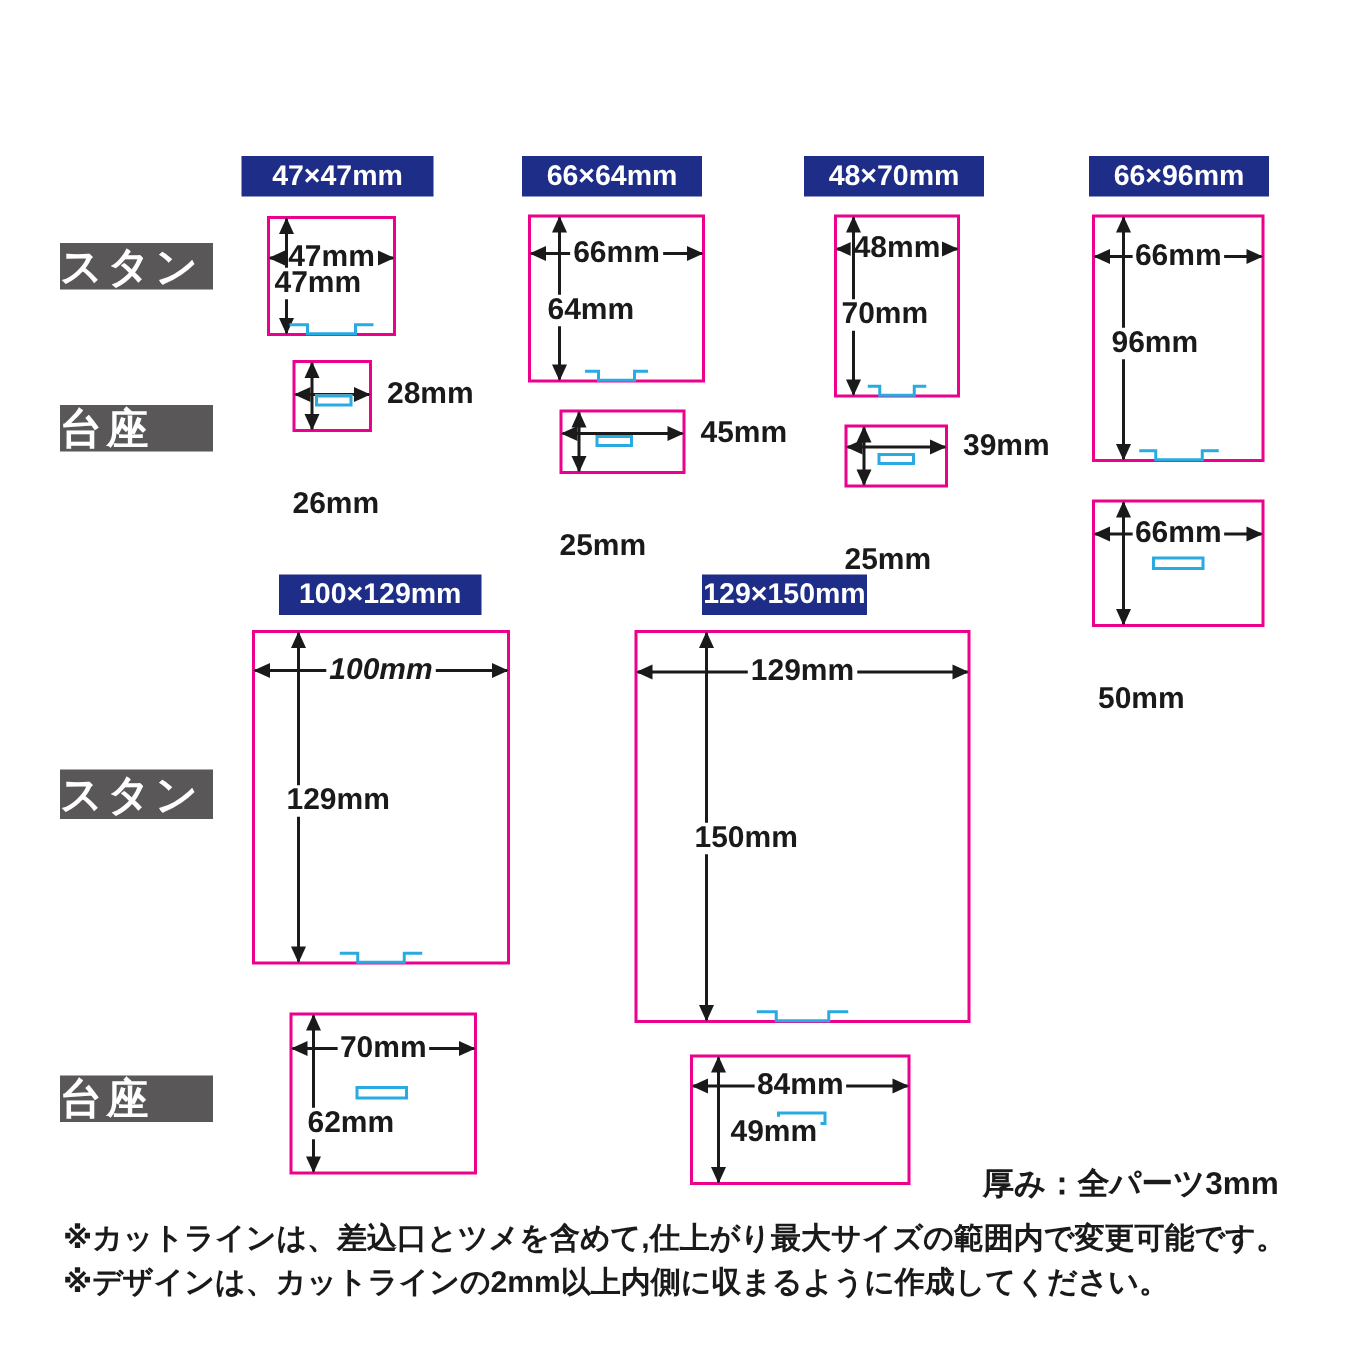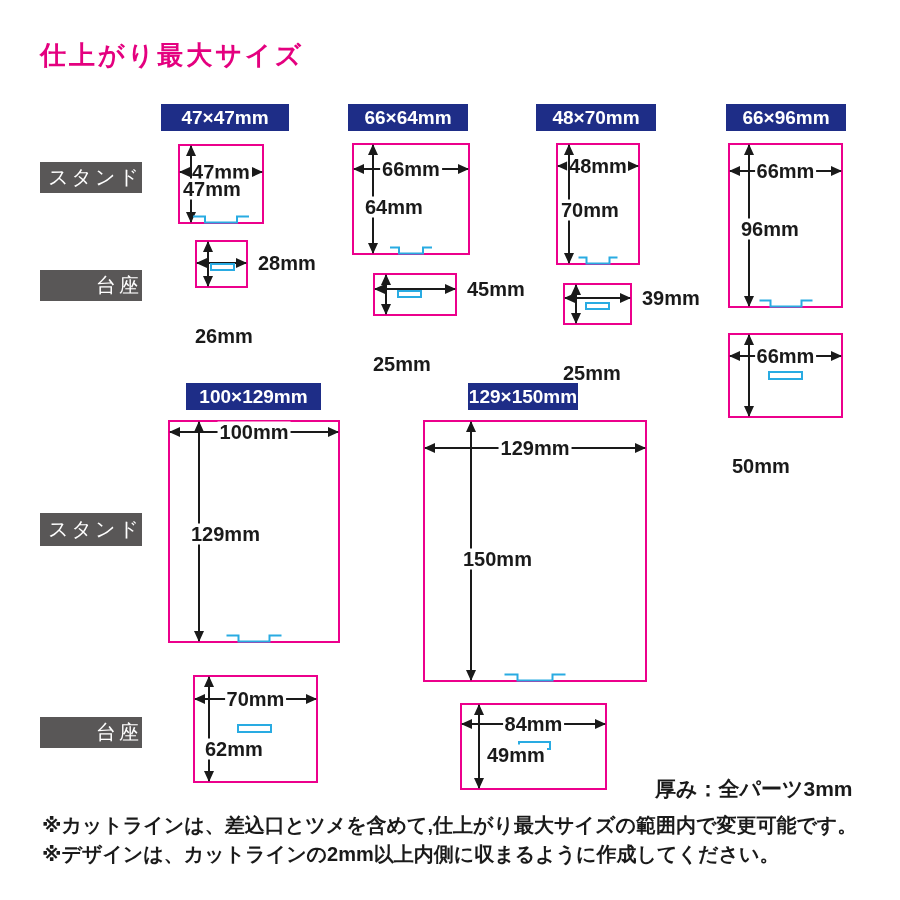--- a/index.html
+++ b/index.html
@@ -1,22 +1,22 @@
 <!DOCTYPE html>
 <html><head>
 <meta charset="utf-8">
 <style>
   html,body{margin:0;padding:0;background:#fff;}
   #page{position:relative;width:900px;height:900px;background:#fff;overflow:hidden;
         font-family:"Liberation Sans","DejaVu Sans",sans-serif;color:#1a1a1a;}
   .title{position:absolute;font-size:26px;font-weight:bold;color:#e4007f;letter-spacing:3px;white-space:nowrap;}
   .badge{position:absolute;background:#1e2d87;color:#fff;font-weight:bold;font-size:19px;
          height:27px;line-height:27px;text-align:center;white-space:nowrap;}
-  .rowlabel{position:absolute;background:#595757;color:#fff;font-weight:normal;font-size:20px;
-            height:31px;line-height:31px;text-align:right;letter-spacing:3px;white-space:nowrap;}
+  .rowlabel{position:absolute;background:#595757;color:#fff;font-weight:bold;font-size:28px;
+            height:31px;line-height:31px;text-align:left;letter-spacing:3px;white-space:nowrap;}
   .pbox{position:absolute;border:2px solid #ec008c;background:#fff;box-sizing:border-box;}
   .harrow{position:absolute;left:0;right:0;height:0;border-top:2px solid #1a1a1a;}
   .harrow::before{content:"";position:absolute;left:-1px;top:-6px;width:0;height:0;
                   border-style:solid;border-width:5px 11px 5px 0;
                   border-color:transparent #1a1a1a transparent transparent;}
   .harrow::after{content:"";position:absolute;right:-1px;top:-6px;width:0;height:0;
                  border-style:solid;border-width:5px 0 5px 11px;
                  border-color:transparent transparent transparent #1a1a1a;}
   .varrow{position:absolute;top:0;bottom:0;width:0;border-left:2px solid #1a1a1a;}
   .varrow::before{content:"";position:absolute;left:-6px;top:-1px;width:0;height:0;
@@ -33,21 +33,20 @@
   .vlab{transform:translateY(-50%);}
   .slot{position:absolute;border:2px solid #29abe2;background:#fff;box-sizing:border-box;}
   .tab{position:absolute;left:50%;bottom:-2px;transform:translateX(-50%);}
   .note{position:absolute;font-weight:bold;font-size:20px;color:#1a1a1a;white-space:nowrap;}
 </style>
 </head>
 <body>
 
 <div id="page">
 
-  <div class="title" style="left:40px;top:38px;">仕上がり最大サイズ</div>
 
   <div class="rowlabel" style="left:40px;top:162px;width:102px;">スタンド</div>
   <div class="rowlabel" style="left:40px;top:270px;width:102px;">台座</div>
   <div class="rowlabel" style="left:40px;top:513px;width:102px;height:33px;line-height:33px;">スタンド</div>
   <div class="rowlabel" style="left:40px;top:717px;width:102px;">台座</div>
 
   <div class="badge" style="left:161px;top:104px;width:128px;">47×47mm</div>
   <div class="pbox" style="left:178px;top:144px;width:86px;height:80px;">
     <div class="harrow" style="top:25px;">
       <span class="dim on-h">47mm</span>
@@ -122,21 +121,21 @@
     <div class="harrow" style="top:20px;">
       <span class="dim on-h">66mm</span>
     </div>
     <div class="varrow" style="left:18px;"></div>
     <div class="slot" style="left:38px;top:36px;width:35px;height:9px;"></div>
     <span class="dim below" style="left:0;">50mm</span>
   </div>
 
   <div class="badge" style="left:186px;top:383px;width:135px;">100×129mm</div>
   <div class="pbox" style="left:168px;top:420px;width:172px;height:223px;">
-    <div class="harrow" style="top:9px;">
+    <div class="harrow" style="top:24px;font-style:italic;">
       <span class="dim on-h">100mm</span>
     </div>
     <div class="varrow" style="left:28px;"></div>
     <span class="dim vlab" style="left:19px;top:51%;">129mm</span>
     <svg class="tab" width="57" height="9" viewBox="0 0 57 9">
       <path d="M1 1.5 H13 V7.5 H44 V1.5 H56" fill="none" stroke="#29abe2" stroke-width="2"></path>
     </svg>
   </div>
   <div class="pbox" style="left:193px;top:675px;width:125px;height:108px;">
     <div class="harrow" style="top:21px;">

